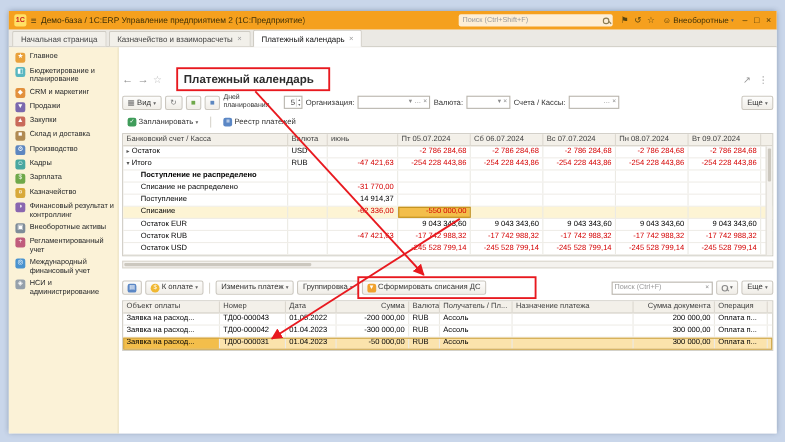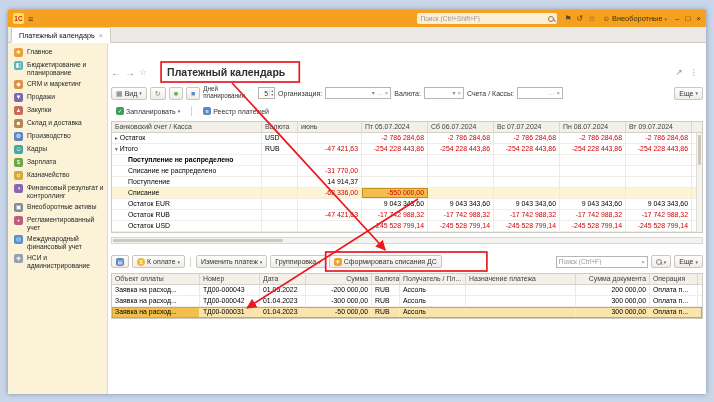--- a/index.html
+++ b/index.html
@@ -88,20 +88,21 @@
 </style>
 </head>
 <body>
 
 <div class="desktop">
   <div class="window">
 
     <div class="titlebar">
       <span class="logo">1С</span>
       <span class="hamburger">≡</span>
+      <span class="tb-title">Демо-база / 1С:ERP Управление предприятием 2 (1С:Предприятие)</span>
       <div class="tb-search">
         <span class="ph">Поиск (Ctrl+Shift+F)</span>
         <span class="mag"></span>
       </div>
       <div class="tb-icons">
         <span>⚑</span>
         <span>↺</span>
         <span>☆</span>
       </div>
       <div class="tb-user">
@@ -110,20 +111,27 @@
         <span class="caret">▾</span>
       </div>
       <div class="win-btns">
         <span>–</span>
         <span>□</span>
         <span>×</span>
       </div>
     </div>
 
     <div class="tabbar" id="tab-strip">
+        <div class="tab">
+          <span style="display: inline;">Начальная страница</span>
+        </div>
+        <div class="tab">
+          <span style="display: inline;">Казначейство и взаиморасчеты</span>
+          <span class="tab-x">×</span>
+        </div>
         <div class="tab active">
           <span style="display: inline;">Платежный календарь</span>
           <span class="tab-x">×</span>
         </div>
       </div>
 
     <div class="appbody">
 
       <div class="sidebar" id="sidebar">
           <div class="sb-item">

